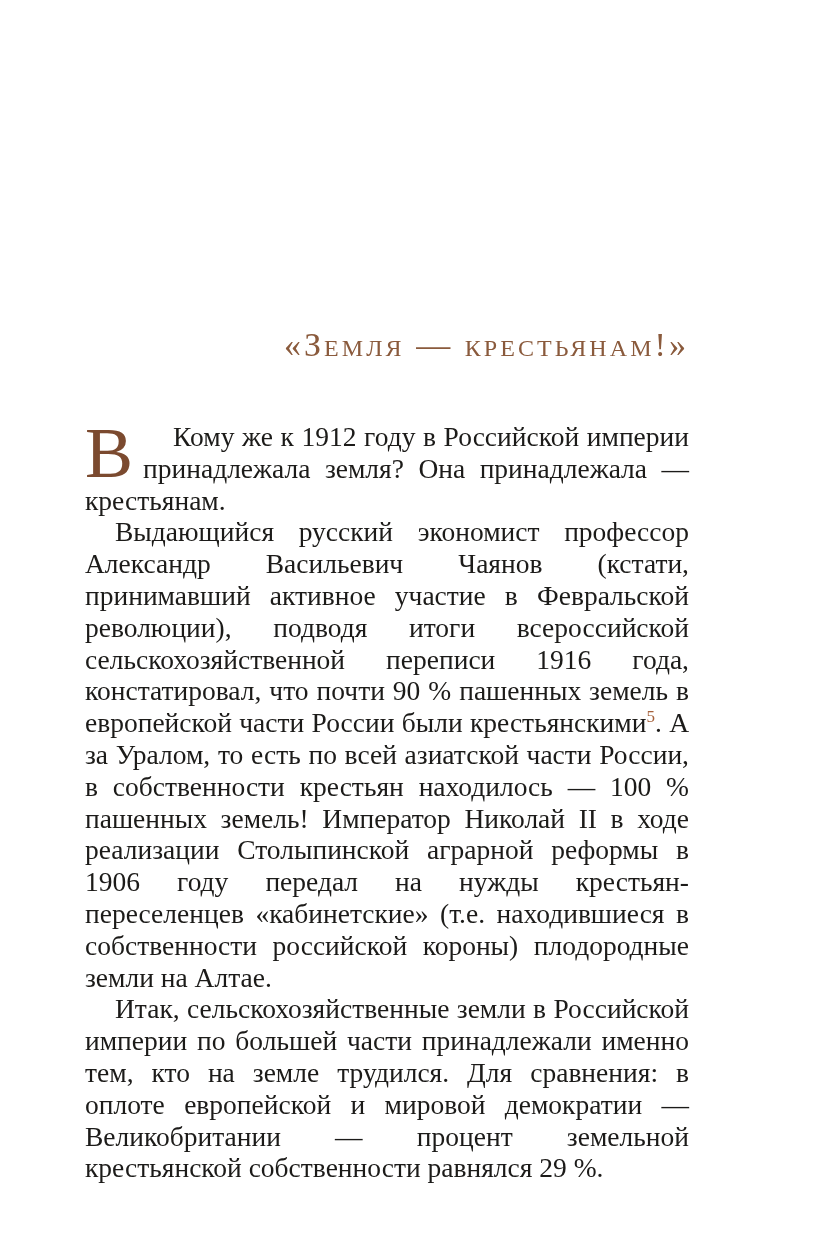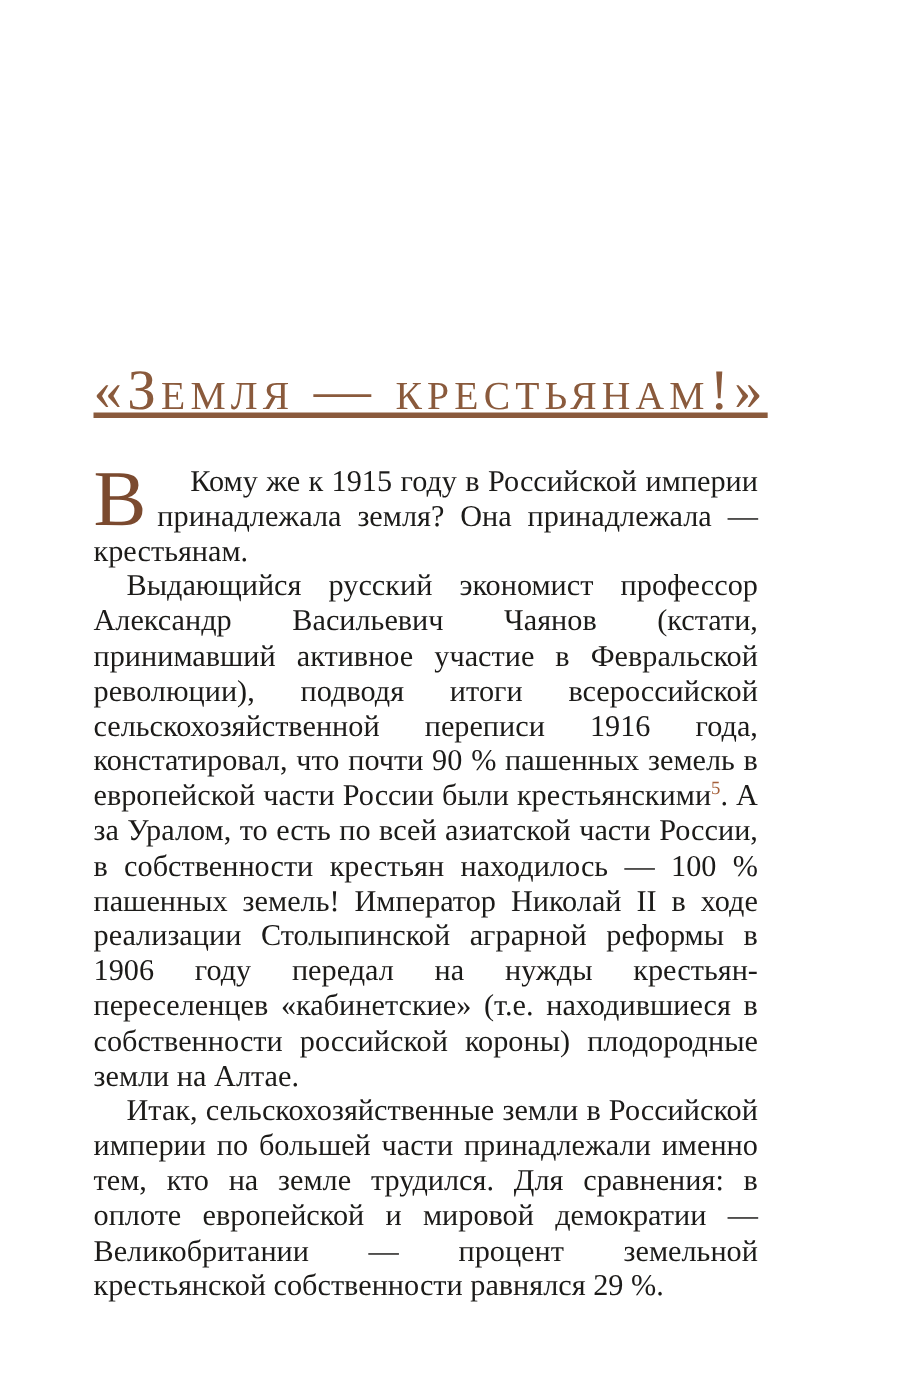--- a/index.html
+++ b/index.html
@@ -14,29 +14,28 @@
     background: #ffffff;
     overflow: hidden;
     font-family: "Liberation Serif", "DejaVu Serif", serif;
   }
   .chapter-title {
     position: absolute;
     top: 326px;
     left: 85px;
     width: 604px;
     margin: 0;
-    text-align: left;
+    text-align: right;
     font-family: "Liberation Serif", "DejaVu Serif", serif;
     font-weight: normal;
     font-variant: small-caps;
-    font-size: 52px;
+    font-size: 34px;
     letter-spacing: 0.09em;
     color: #8a5a3c;
     white-space: nowrap;
-    text-decoration: underline;
   }
   .body-text {
     position: absolute;
     top: 421px;
     left: 85px;
     width: 604px;
     color: #1c1b19;
     font-size: 27.5px;
     line-height: 31.8px;
     text-align: justify;
@@ -69,21 +68,21 @@
 <div class="page">
 
   <h1 class="chapter-title">«Земля — крестьянам!»</h1>
 
   <div class="body-text">
 
     <p class="para">
       <span class="dropcap">В</span>
     </p>
 
-    <p class="para indent">Кому же к 1915 году в Российской империи принадлежала земля? Она принадлежала — крестьянам.</p>
+    <p class="para indent">Кому же к 1912 году в Российской империи принадлежала земля? Она принадлежала — крестьянам.</p>
 
     <p class="para indent">
       <span>Выдающийся русский экономист профессор Александр Васильевич Чаянов (кстати, принимавший активное участие в Февральской революции), подводя итоги всероссийской сельскохозяйственной переписи 1916 года, констатировал, что почти 90 % пашенных земель в европейской части России были крестьянскими</span><sup class="fnref">5</sup><span>. А за Уралом, то есть по всей азиатской части России, в собственности крестьян находилось — 100 % пашенных земель! Император Николай II в ходе реализации Столыпинской аграрной реформы в 1906 году передал на нужды крестьян-переселенцев «кабинетские» (т.е. находившиеся в собственности российской короны) плодородные земли на Алтае.</span>
     </p>
 
     <p class="para indent">Итак, сельскохозяйственные земли в Российской империи по большей части принадлежали именно тем, кто на земле трудился. Для сравнения: в оплоте европейской и мировой демократии — Великобритании — процент земельной крестьянской собственности равнялся 29 %.</p>
 
   </div>
 </div>
 

